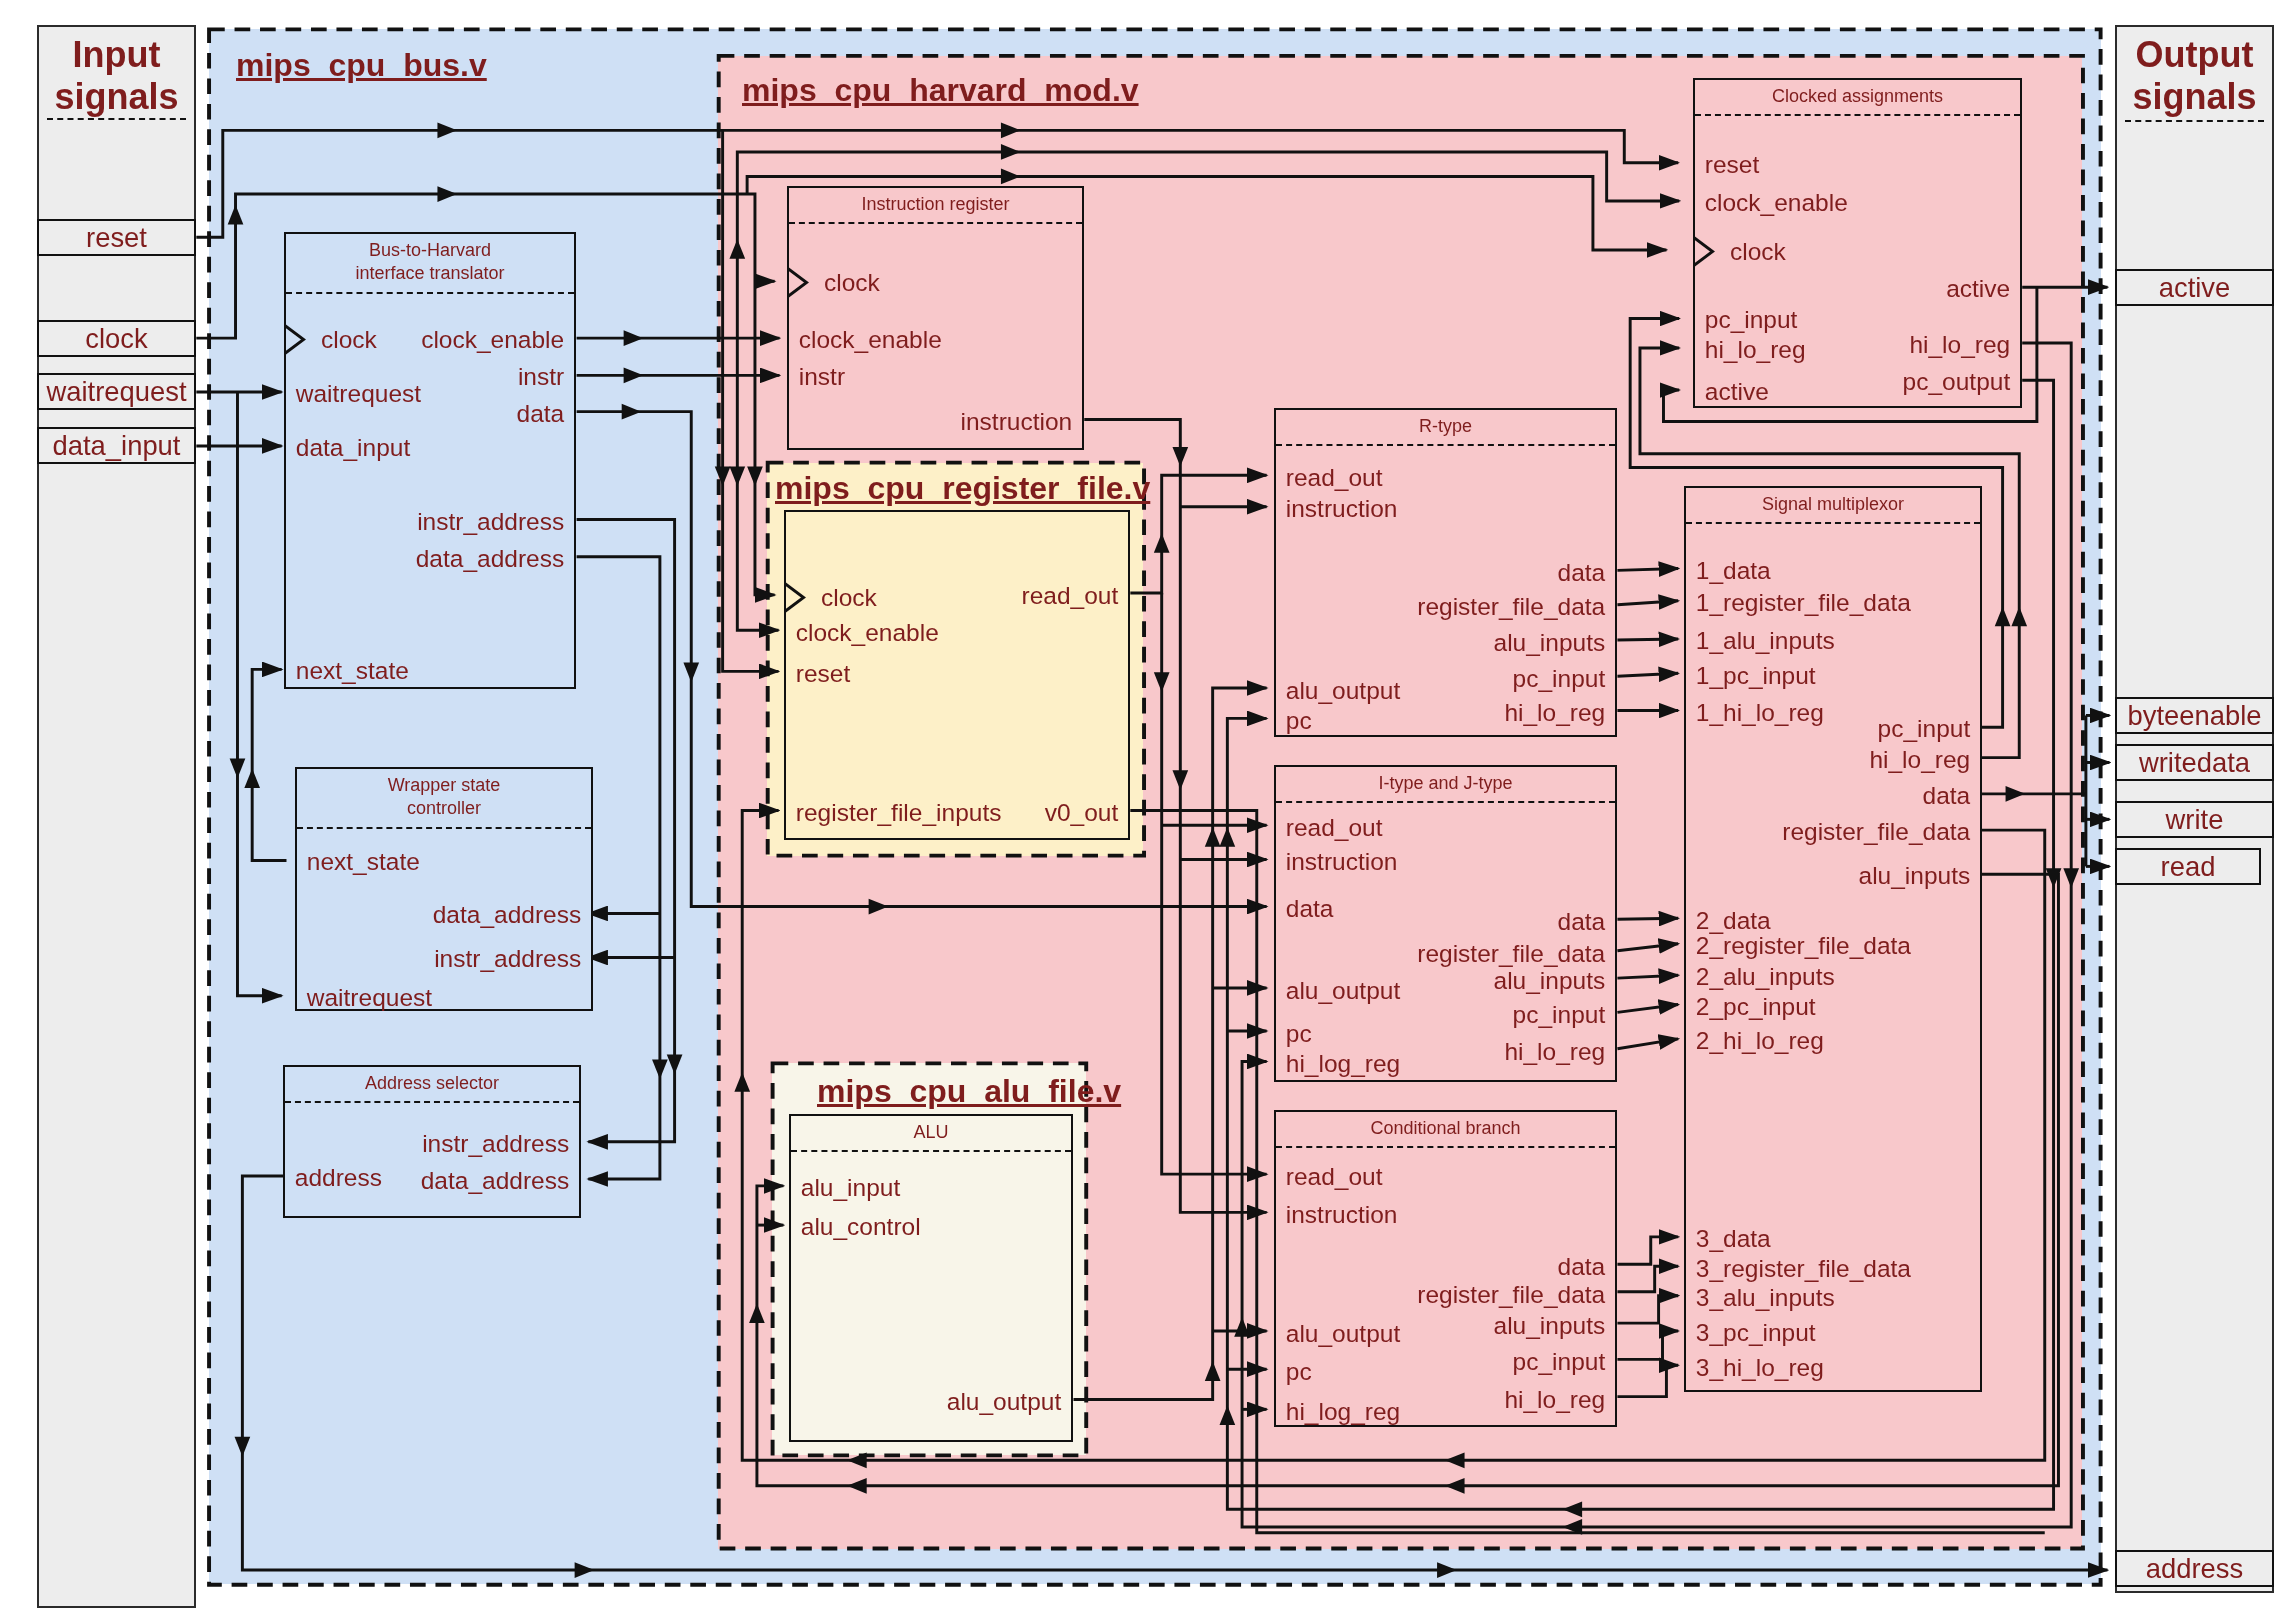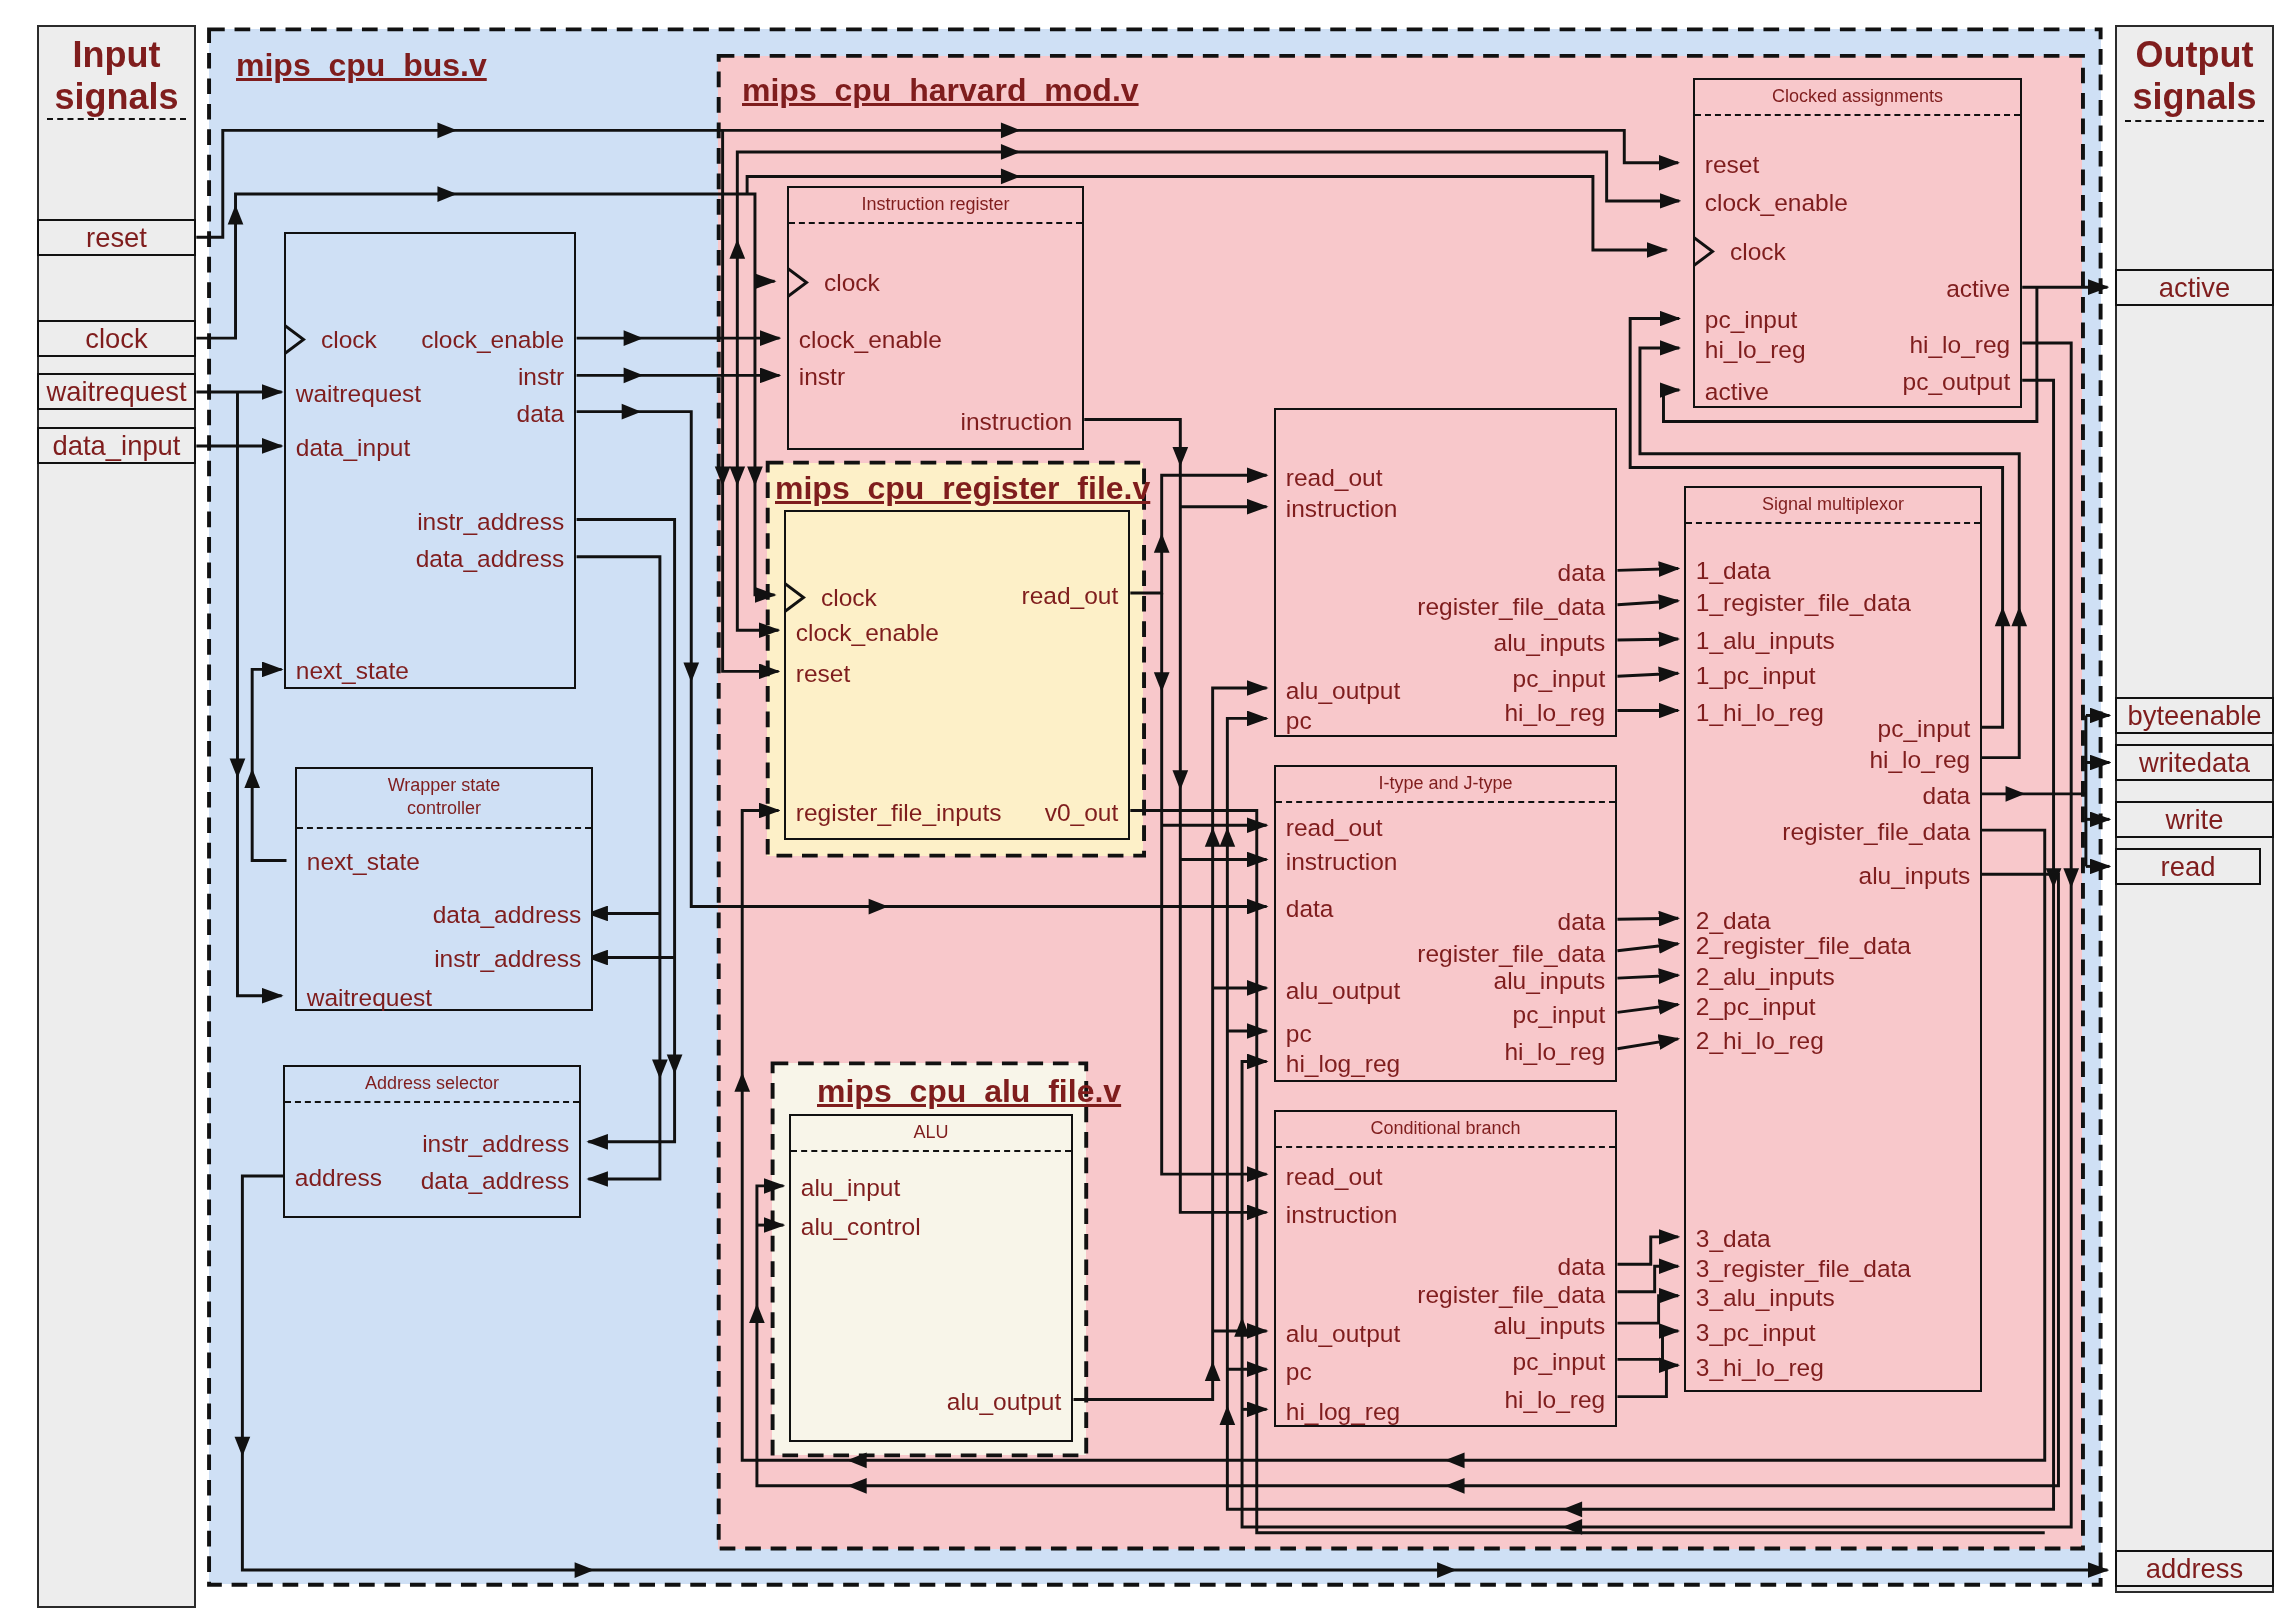--- a/index.html
+++ b/index.html
@@ -176,20 +176,22 @@
     <div class="sig-cell" style="left: 2115px; top: 697px; width: 159px; height: 37px;">byteenable</div>
     <div class="sig-cell" style="left: 2115px; top: 744px; width: 159px; height: 37px;">writedata</div>
     <div class="sig-cell" style="left: 2115px; top: 801px; width: 159px; height: 37px;">write</div>
     <div class="sig-cell" style="left: 2115px; top: 848px; width: 146px; height: 37px;">read</div>
     <div class="sig-cell" style="left: 2115px; top: 1550px; width: 159px; height: 37px;">address</div>
     <span class="region-title" style="left: 236px; top: 47px;">mips_cpu_bus.v</span>
     <span class="region-title" style="left: 742px; top: 72px;">mips_cpu_harvard_mod.v</span>
     <span class="region-title" style="left: 775px; top: 470px;">mips_cpu_register_file.v</span>
     <span class="region-title" style="left: 782px; top: 1073px; margin-left: 35px;">mips_cpu_alu_file.v</span>
     <div class="module-box" style="background: rgb(207, 224, 245); left: 284px; top: 232px; width: 292px; height: 457px;">
+      <div class="box-title">Bus-to-Harvard
+interface translator</div>
       <span class="port pl clk" style="top: 90px;">clock</span>
       <span class="clock-glyph" style="top: 88px;"><svg width="25.5" height="35" viewBox="0 0 26 36">
           <polygon points="0,3 20,18 0,33" fill="none" stroke="#111" stroke-width="3"></polygon>
         </svg></span>
       <span class="port pl" style="top: 144px;">waitrequest</span>
       <span class="port pl" style="top: 198px;">data_input</span>
       <span class="port pl" style="top: 421px;">next_state</span>
       <span class="port pr" style="top: 90px;">clock_enable</span>
       <span class="port pr" style="top: 127px;">instr</span>
       <span class="port pr" style="top: 164px;">data</span>
@@ -231,20 +233,21 @@
       <span class="port pr" style="top: 68px;">read_out</span>
       <span class="port pr" style="top: 285px;">v0_out</span>
     </div>
     <div class="module-box" style="background: rgb(248, 245, 233); left: 789px; top: 1114px; width: 284px; height: 328px;">
       <div class="box-title">ALU</div>
       <span class="port pl" style="top: 56px;">alu_input</span>
       <span class="port pl" style="top: 95px;">alu_control</span>
       <span class="port pr" style="top: 270px;">alu_output</span>
     </div>
     <div class="module-box" style="background: rgb(248, 200, 203); left: 1274px; top: 408px; width: 343px; height: 329px;">
+      <div class="box-title">R-type</div>
       <span class="port pl" style="top: 52px;">read_out</span>
       <span class="port pl" style="top: 83px;">instruction</span>
       <span class="port pl" style="top: 265px;">alu_output</span>
       <span class="port pl" style="top: 295px;">pc</span>
       <span class="port pr" style="top: 147px;">data</span>
       <span class="port pr" style="top: 181px;">register_file_data</span>
       <span class="port pr" style="top: 217px;">alu_inputs</span>
       <span class="port pr" style="top: 253px;">pc_input</span>
       <span class="port pr" style="top: 287px;">hi_lo_reg</span>
     </div>

